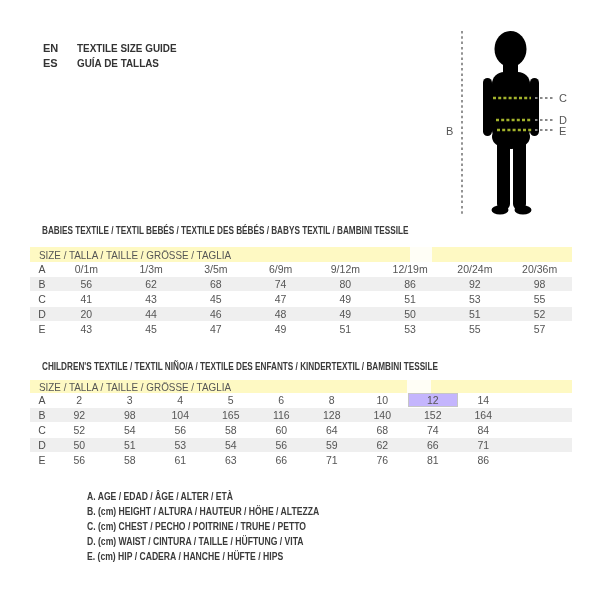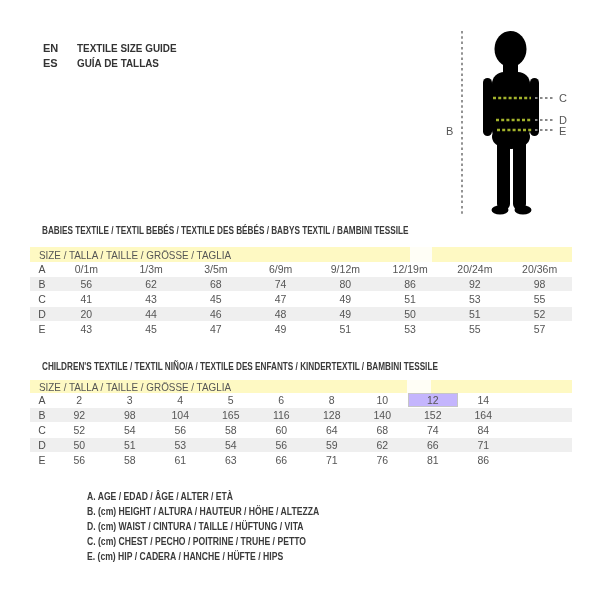--- a/index.html
+++ b/index.html
@@ -275,16 +275,16 @@
         <td>81</td>
         <td>86</td>
         <td></td>
       </tr>
     </tbody>
 </table>
 
 <div class="legend">
   <div><span class="cond-leg">A. AGE / EDAD / ÂGE / ALTER / ETÀ</span></div>
   <div><span class="cond-leg">B. (cm) HEIGHT / ALTURA / HAUTEUR / HÖHE / ALTEZZA</span></div>
+  <div><span class="cond-leg">C. (cm) CHEST / PECHO / POITRINE / TRUHE / PETTO</span></div>
   <div><span class="cond-leg">D. (cm) WAIST / CINTURA / TAILLE / HÜFTUNG / VITA</span></div>
-  <div><span class="cond-leg">C. (cm) CHEST / PECHO / POITRINE / TRUHE / PETTO</span></div>
   <div><span class="cond-leg">E. (cm) HIP / CADERA / HANCHE / HÜFTE / HIPS</span></div>
 </div>
 
 </body></html>

